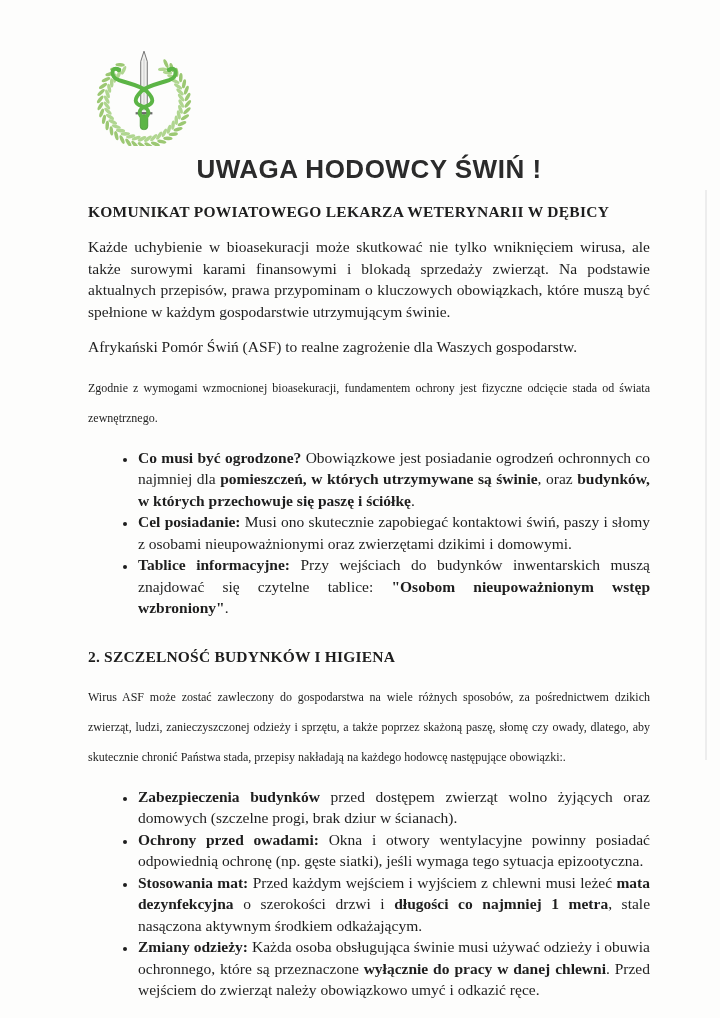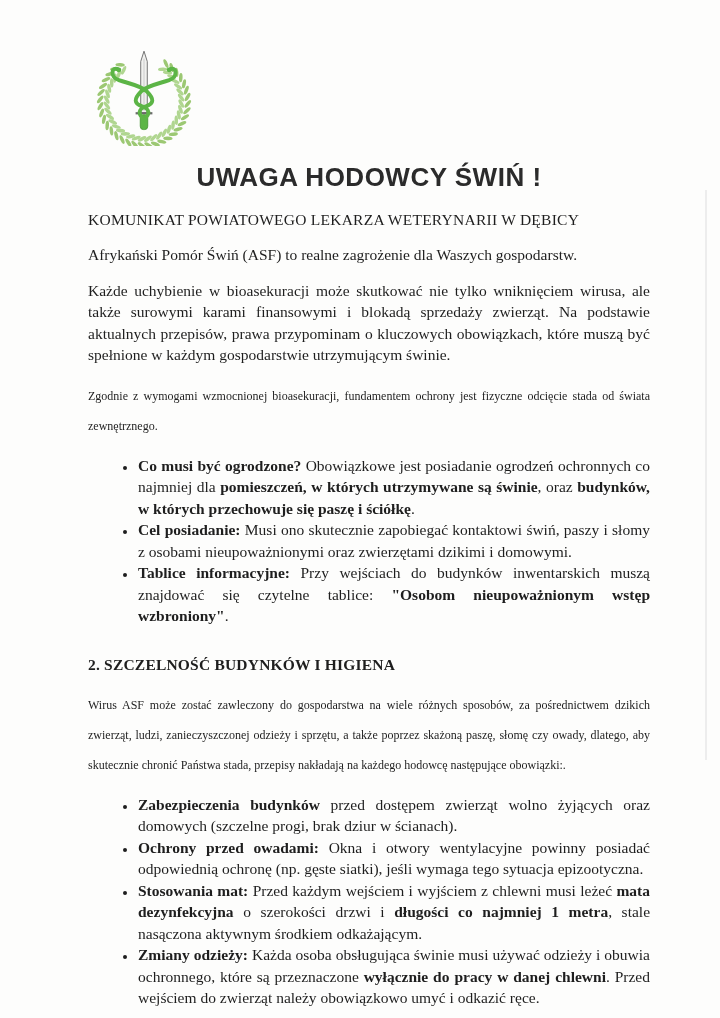--- a/index.html
+++ b/index.html
@@ -13,41 +13,41 @@
     box-sizing: border-box;
     padding: 46px 70px 0 88px;
   }
   .scan-edge {
     position:absolute; right:13px; top:190px; width:2px; height:570px;
     background:#ededed;
   }
   .logo { width:112px; height:100px; margin-left:0; }
   .logo svg { width:112px; height:100px; display:block; }
   h1.title {
-    margin: 16px 0 0 0;
+    margin: 8px 0 0 0;
     text-align: center;
     font-family: "Liberation Sans", sans-serif;
     font-size: 26px;
     font-weight: bold;
     letter-spacing: 0.5px;
     color: #2b2b2b;
     line-height: 30px;
   }
   h2.subtitle {
     margin: 9px 0 0 0;
     text-align: center;
     font-size: 20px;
     font-weight: bold;
     letter-spacing: 0.6px;
     color: #a93340;
     line-height: 22px;
   }
   p.kom {
     margin: 17px 0 0 0;
-    font-weight: normal;
+    font-weight: bold;
     font-size: 15.5px;
     letter-spacing: 0.25px;
     line-height: 21px;
   }
   p.body-par {
     margin: 14px 0 0 0;
     font-size: 15.5px;
     line-height: 21.5px;
     text-align: justify;
   }
@@ -168,22 +168,22 @@
         <path d="M33,24 C25,19 23,32 33,35 C45,39 57,41 63,47 C71,55 71,60 62,63 C54,66 53,71 60,77"></path>
       </g>
       <circle cx="87" cy="24" r="2.6" fill="#5cb546"></circle>
       <circle cx="33" cy="24" r="2.6" fill="#5cb546"></circle>
     </svg>
   </div>
 
   <h1 class="title">UWAGA HODOWCY ŚWIŃ !</h1>
 
   <p class="kom">KOMUNIKAT POWIATOWEGO LEKARZA WETERYNARII W DĘBICY</p>
+  <p class="body-par">Każde uchybienie w bioasekuracji może skutkować nie tylko wniknięciem wirusa, ale także surowymi karami finansowymi i blokadą sprzedaży zwierząt. Na podstawie aktualnych przepisów, prawa przypominam o kluczowych obowiązkach, które muszą być spełnione w każdym gospodarstwie utrzymującym świnie.</p>
   <p class="body-par">Afrykański Pomór Świń (ASF) to realne zagrożenie dla Waszych gospodarstw.</p>
-  <p class="body-par">Każde uchybienie w bioasekuracji może skutkować nie tylko wniknięciem wirusa, ale także surowymi karami finansowymi i blokadą sprzedaży zwierząt. Na podstawie aktualnych przepisów, prawa przypominam o kluczowych obowiązkach, które muszą być spełnione w każdym gospodarstwie utrzymującym świnie.</p>
 
   <section>
     <p class="sec-lead">Zgodnie z wymogami wzmocnionej bioasekuracji, fundamentem ochrony jest fizyczne odcięcie stada od świata zewnętrznego.</p>
     <ul class="bullets">
         <li><b>Co musi być ogrodzone?</b><span> Obowiązkowe jest posiadanie ogrodzeń ochronnych co najmniej dla </span><b>pomieszczeń, w których utrzymywane są świnie</b><span>, oraz </span><b>budynków, w których przechowuje się paszę i ściółkę</b><span>.</span></li>
         <li><b>Cel posiadanie:</b><span> Musi ono skutecznie zapobiegać kontaktowi świń, paszy i słomy z osobami nieupoważnionymi oraz zwierzętami dzikimi i domowymi.</span></li>
         <li><b>Tablice informacyjne:</b><span> Przy wejściach do budynków inwentarskich muszą znajdować się czytelne tablice: </span><b>"Osobom nieupoważnionym wstęp wzbroniony"</b><span>.</span></li>
       </ul>
   </section>
 

